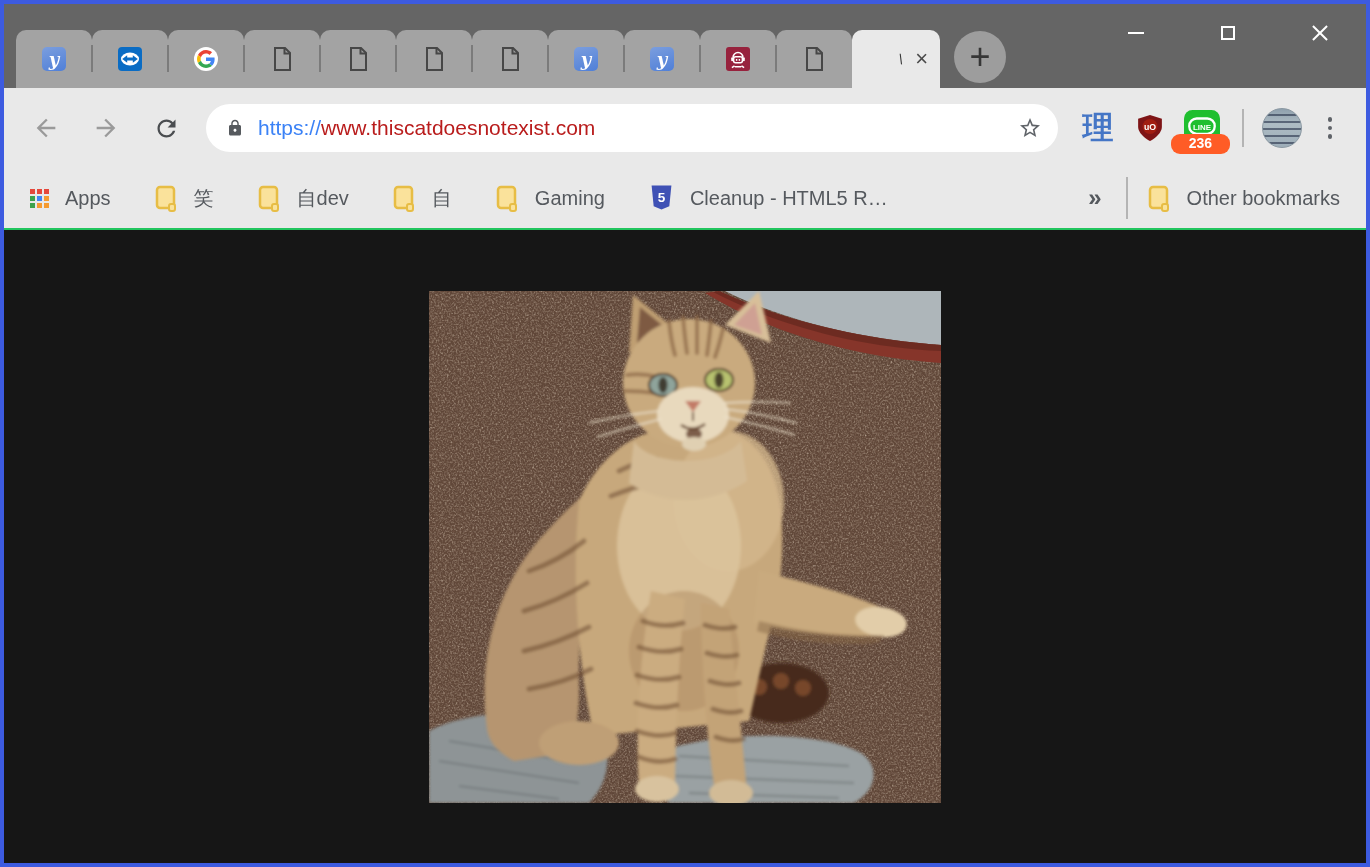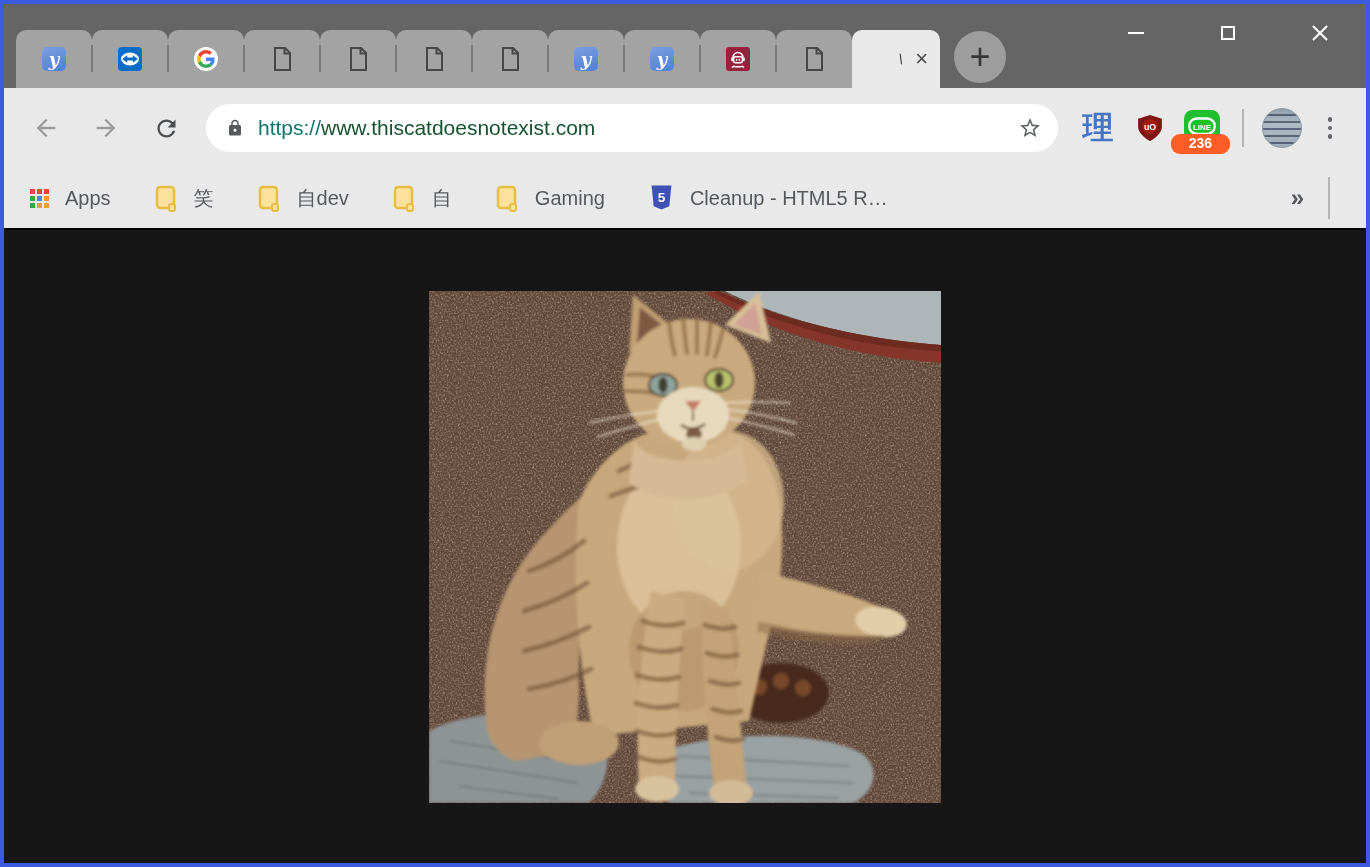--- a/index.html
+++ b/index.html
@@ -29,36 +29,36 @@
   .g-close { position:relative; width:18px; height:18px; }
   .g-close::before,.g-close::after { content:""; position:absolute; left:-1px; top:8px; width:20px; height:2px; background:#fff; }
   .g-close::before { transform:rotate(45deg); } .g-close::after { transform:rotate(-45deg); }
 
   
   .toolbar { height:80px; flex:none; background:#e9e9e9; display:flex; align-items:center; padding:0 16px; gap:8px; }
   .navbtn { width:52px; height:52px; display:flex; align-items:center; justify-content:center; cursor:pointer; flex:none; }
   .addressbar { flex:1; height:48px; background:#fff; border-radius:24px; display:flex; align-items:center;
                 padding:0 16px 0 20px; gap:14px; margin:0 10px 0 6px; }
   .url { flex:1; font-size:21px; white-space:nowrap; overflow:hidden; }
-  .url .scheme { color:#0f766e; } .url .host { color:#14532d; }
+  .url .scheme { color:#3b82f6; } .url .host { color:#b91c1c; }
   .ext { width:44px; height:52px; display:flex; align-items:center; justify-content:center; position:relative; cursor:pointer; flex:none; }
   .kanji { font-size:31px; font-weight:bold; color:#4576c6; }
   .line-badge { position:absolute; right:-6px; bottom:0; background:#ff5c26; color:#fff; font-size:14px; font-weight:bold;
                 padding:1px 18px 2px; border-radius:9px; line-height:1.2; }
   .vsep { width:2px; height:38px; background:#b4b4b4; margin:0 10px; flex:none; }
   .avatar { width:40px; height:40px; border-radius:50%; flex:none; cursor:pointer;
             background:
               repeating-linear-gradient(180deg, rgba(25,35,60,0) 0 5px, rgba(25,35,60,.55) 5px 7px),
               linear-gradient(180deg,#8fa0ad,#aebcc4 40%,#9dadb8);
             border:1px solid #8a98a2; }
   .kebab { width:40px; height:52px; display:flex; flex-direction:column; align-items:center; justify-content:center; gap:4px; cursor:pointer; flex:none; }
   .kebab i { width:4.5px; height:4.5px; border-radius:50%; background:#5f6368; }
 
   
-  .bookmarks { height:62px; flex:none; background:#e9e9e9; border-bottom:2px solid #000000;
+  .bookmarks { height:62px; flex:none; background:#e9e9e9; border-bottom:2px solid #22c55e;
                display:flex; align-items:center; padding:0 26px; color:#55595e; font-size:20px; }
   .bm { display:flex; align-items:center; gap:16px; margin-right:44px; cursor:pointer; white-space:nowrap; }
   .apps-grid { display:grid; grid-template-columns:repeat(3,5px); grid-template-rows:repeat(3,5px); gap:2px; }
   .apps-grid i { width:5px; height:5px; }
   .bm-right { margin-left:auto; display:flex; align-items:center; }
   .chev { font-size:24px; font-weight:bold; color:#55595e; padding:0 14px; cursor:pointer; }
 
   
   .content { flex:1; background:#161616; display:flex; align-items:center; justify-content:center; overflow:hidden; }
 </style>
@@ -304,20 +304,27 @@
       <svg width="25" height="28" viewBox="0 0 24 26">
           <path d="M2.5,1 L21.5,1 L19.5,21 L12,24 L4.5,21 Z" fill="#3f51b5"></path>
           <text x="12" y="16.5" text-anchor="middle" font-size="13" font-weight="bold" fill="#ffffff" font-family="Liberation Sans, DejaVu Sans, sans-serif">5</text>
         </svg>
       <span>Cleanup - HTML5 R…</span>
     </div>
 
     <div class="bm-right">
       <span class="chev">»</span>
       <div class="vsep" style="height:42px"></div>
+      <div class="bm" style="margin:0 0 0 10px">
+        <svg width="23" height="27" viewBox="0 0 23 27">
+            <rect x="2" y="2" width="17" height="21" rx="3" fill="#fae29b" stroke="#e7bd45" stroke-width="2.5"></rect>
+            <rect x="14" y="19" width="6" height="7" rx="2" fill="#fae29b" stroke="#e7bd45" stroke-width="2"></rect>
+          </svg>
+        <span>Other bookmarks</span>
+      </div>
     </div>
   </div>
 
   <div class="content">
     <svg width="512" height="512" viewBox="0 0 512 512" role="img">
       <defs>
         <filter id="specklight" x="0" y="0" width="100%" height="100%">
           <feTurbulence type="fractalNoise" baseFrequency="0.55" numOctaves="2" seed="8"></feTurbulence>
           <feColorMatrix type="matrix" values="0 0 0 0 0.83  0 0 0 0 0.72  0 0 0 0 0.58  0.7 0.7 0.7 0 -0.95"></feColorMatrix>
         </filter>

